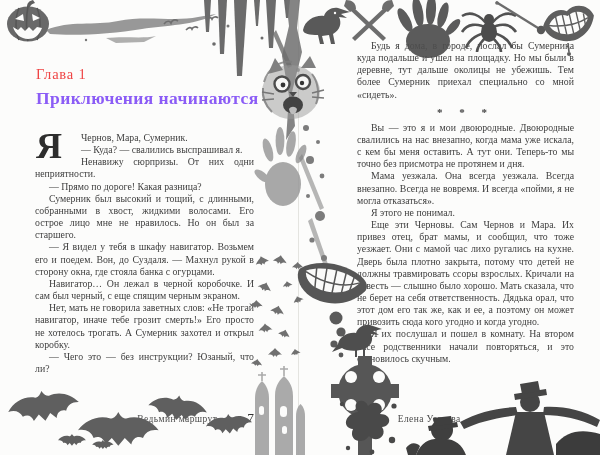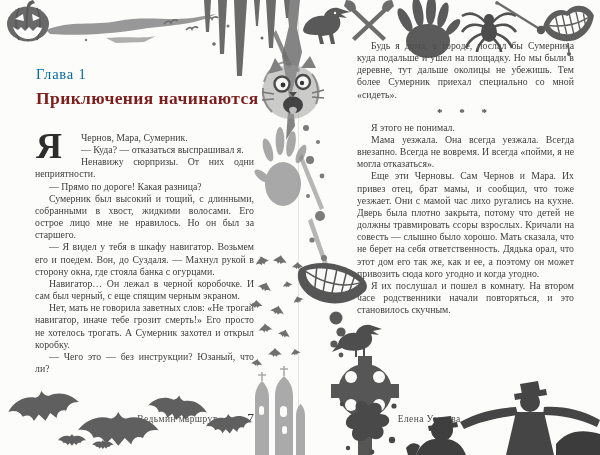--- a/index.html
+++ b/index.html
@@ -5,22 +5,22 @@
   html,body{margin:0;padding:0;}
   body{
     width:600px;height:455px;position:relative;overflow:hidden;
     background:#fcfcfb;color:#3e3e3e;
     font-family:"Liberation Serif","DejaVu Serif",serif;
   }
   .page-divider{position:absolute;left:298px;top:0;width:1px;height:455px;background:#e4e4e0;}
   .art{position:absolute;inset:0;pointer-events:none;z-index:3;}
   .art svg{position:absolute;overflow:visible;}
   .textcol{position:absolute;z-index:2;}
-  #chapter-label{position:absolute;left:36px;top:66px;font-size:14.5px;letter-spacing:.8px;color:#0369a1;z-index:2;}
-  #chapter-title{position:absolute;left:36px;top:88px;font-size:17.5px;font-weight:bold;letter-spacing:.4px;color:#7f1d1d;z-index:2;}
+  #chapter-label{position:absolute;left:36px;top:66px;font-size:14.5px;letter-spacing:.8px;color:#ef4444;z-index:2;}
+  #chapter-title{position:absolute;left:36px;top:88px;font-size:17.5px;font-weight:bold;letter-spacing:.4px;color:#8b5cf6;z-index:2;}
   #left-text{left:35px;top:132px;width:219px;height:270px;overflow:hidden;}
   #right-text{left:357px;top:40px;width:217px;height:364px;overflow:hidden;}
   .body-p{margin:0;font-size:9.8px;line-height:12.15px;text-align:justify;text-indent:14px;hyphens:auto;}
   .first-p{text-indent:0;}
   .dropcap{float:left;font-size:36px;line-height:26px;font-weight:bold;color:#2d2d2d;padding:1px 5px 0 1px;}
   .separator{margin:5px 0 4px;text-align:center;text-indent:0;font-size:11px;font-weight:bold;letter-spacing:7px;color:#3e3e3e;}
   .footer{position:absolute;top:410px;display:flex;align-items:baseline;font-size:9.5px;color:#4b4b4b;z-index:2;}
   #footer-left{left:35px;width:219px;justify-content:flex-end;}
   #footer-left .running{margin-right:30px;letter-spacing:.4px;}
   #footer-right{left:357px;width:217px;justify-content:flex-start;padding-left:6px;}
@@ -34,21 +34,21 @@
 
 <div id="chapter-label">Глава 1</div>
 <div id="chapter-title">Приключения начинаются</div>
 
 <div id="left-text" class="textcol">
   <p class="body-p first-p">
     <span class="dropcap">Я</span>
   </p>
   <div>
       <p class="body-p">Чернов, Мара, Сумерник.</p>
-      <p class="body-p">— Куда? — отказаться выспрашивал я.</p>
+      <p class="body-p">— Куда? — свалились выспрашивал я.</p>
       <p class="body-p">Ненавижу сюрпризы. От них одни неприятности.</p>
       <p class="body-p">— Прямо по дороге! Какая разница?</p>
       <p class="body-p">Сумерник был высокий и тощий, с длинными, собранными в хвост, жидкими волосами. Его острое лицо мне не нравилось. Но он был за старшего.</p>
       <p class="body-p">— Я видел у тебя в шкафу навигатор. Возьмем его и поедем. Вон, до Суздаля. — Махнул рукой в сторону окна, где стояла банка с огурцами.</p>
       <p class="body-p">Навигатор… Он лежал в черной коробочке. И сам был черный, с еще спящим черным экраном.</p>
       <p class="body-p">Нет, мать не говорила заветных слов: «Не трогай навигатор, иначе тебе грозит смерть!» Его просто не хотелось трогать. А Сумерник захотел и открыл коробку.</p>
       <p class="body-p">— Чего это — без инструкции? Юзаный, что ли?</p>
     </div>
 </div>
 
@@ -56,22 +56,23 @@
   <span class="running">Ведьмин маршрут</span>
   <span class="pagenum">7</span>
 </div>
 
 <div id="right-text" class="textcol">
   <div>
       <p class="body-p">Будь я дома, в городе, послал бы Сумерника куда подальше и ушел на площадку. Но мы были в деревне, тут дальше околицы не убежишь. Тем более Сумерник приехал специально со мной «сидеть».</p>
     </div>
   <div class="separator">* * *</div>
   <div>
+      <p class="body-p">Вы — это я и мои двоюродные. Двоюродные свалились на нас внезапно, когда мама уже искала, с кем бы меня оставить. А тут они. Теперь-то мы точно без присмотра не протянем и дня.</p>
+      <p class="body-p">Мама уезжала. Она всегда уезжала. Всегда внезапно. Всегда не вовремя. И всегда «пойми, я не могла отказаться».</p>
       <p class="body-p">Я этого не понимал.</p>
-      <p class="body-p">Мама уезжала. Она всегда уезжала. Всегда внезапно. Всегда не вовремя. И всегда «пойми, я не могла отказаться».</p>
       <p class="body-p">Еще эти Черновы. Сам Чернов и Мара. Их привез отец, брат мамы, и сообщил, что тоже уезжает. Они с мамой час лихо ругались на кухне. Дверь была плотно закрыта, потому что детей не должны травмировать ссоры взрослых. Кричали на совесть — слышно было хорошо. Мать сказала, что не берет на себя ответственность. Дядька орал, что этот дом его так же, как и ее, а поэтому он может привозить сюда кого угодно и когда угодно.</p>
       <p class="body-p">Я их послушал и пошел в комнату. На втором часе родственники начали повторяться, и это становилось скучным.</p>
     </div>
 </div>
 
 <div id="footer-right" class="footer">
   <span class="pagenum">8</span>
   <span class="running">Елена Усачева</span>
 </div>
 

